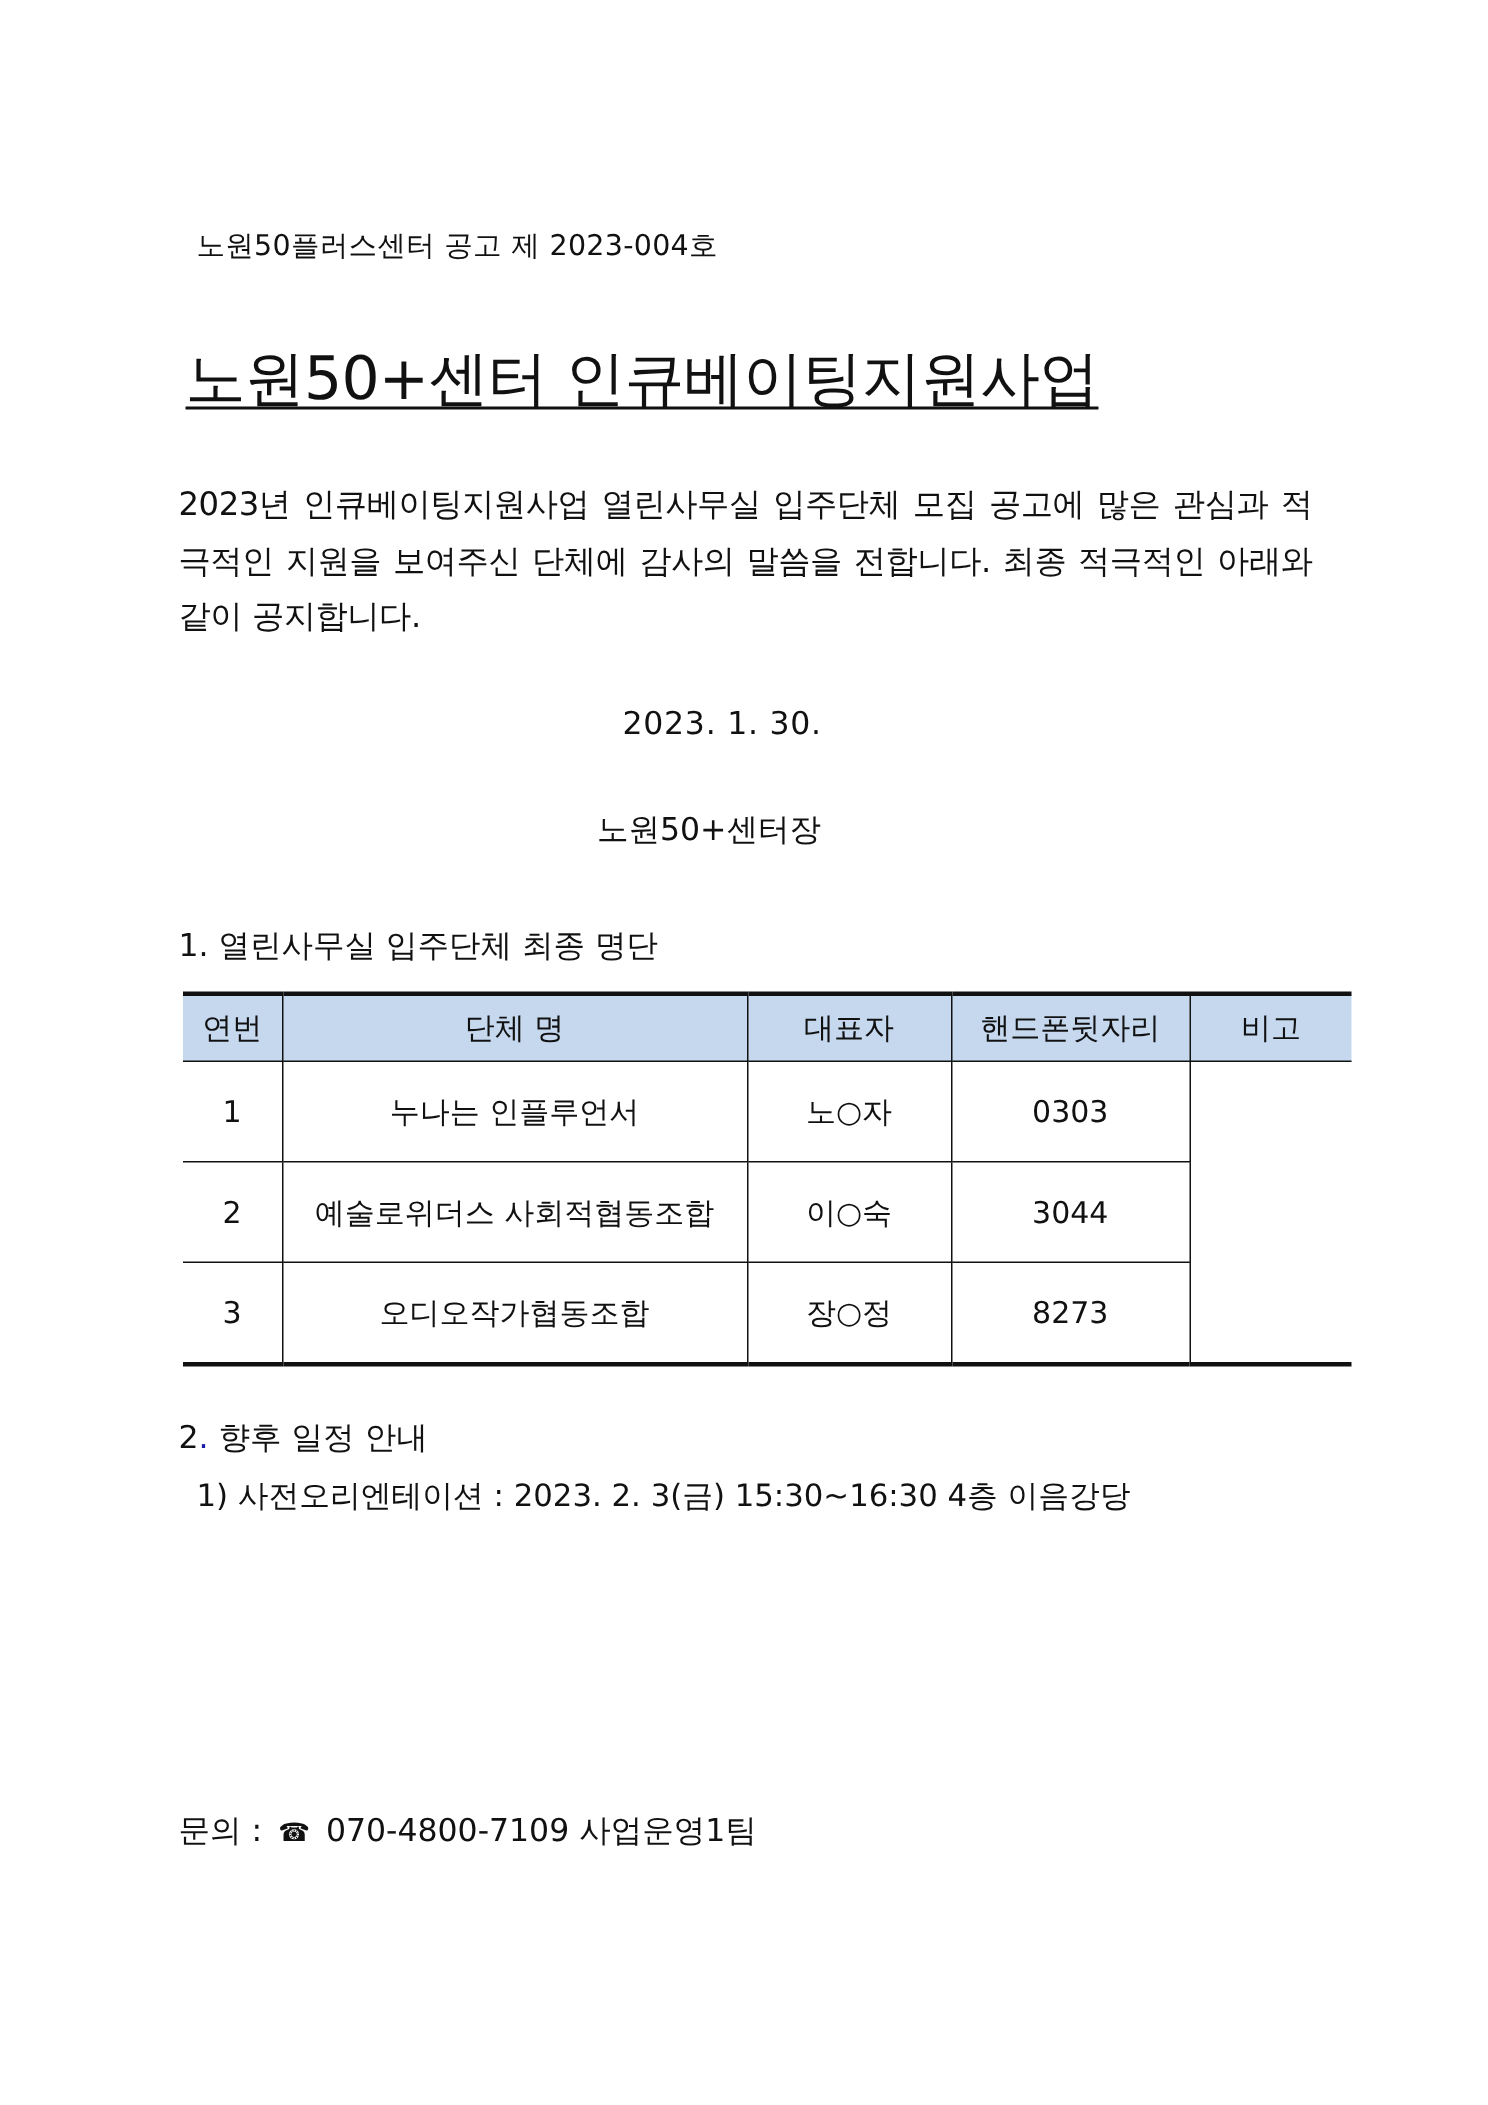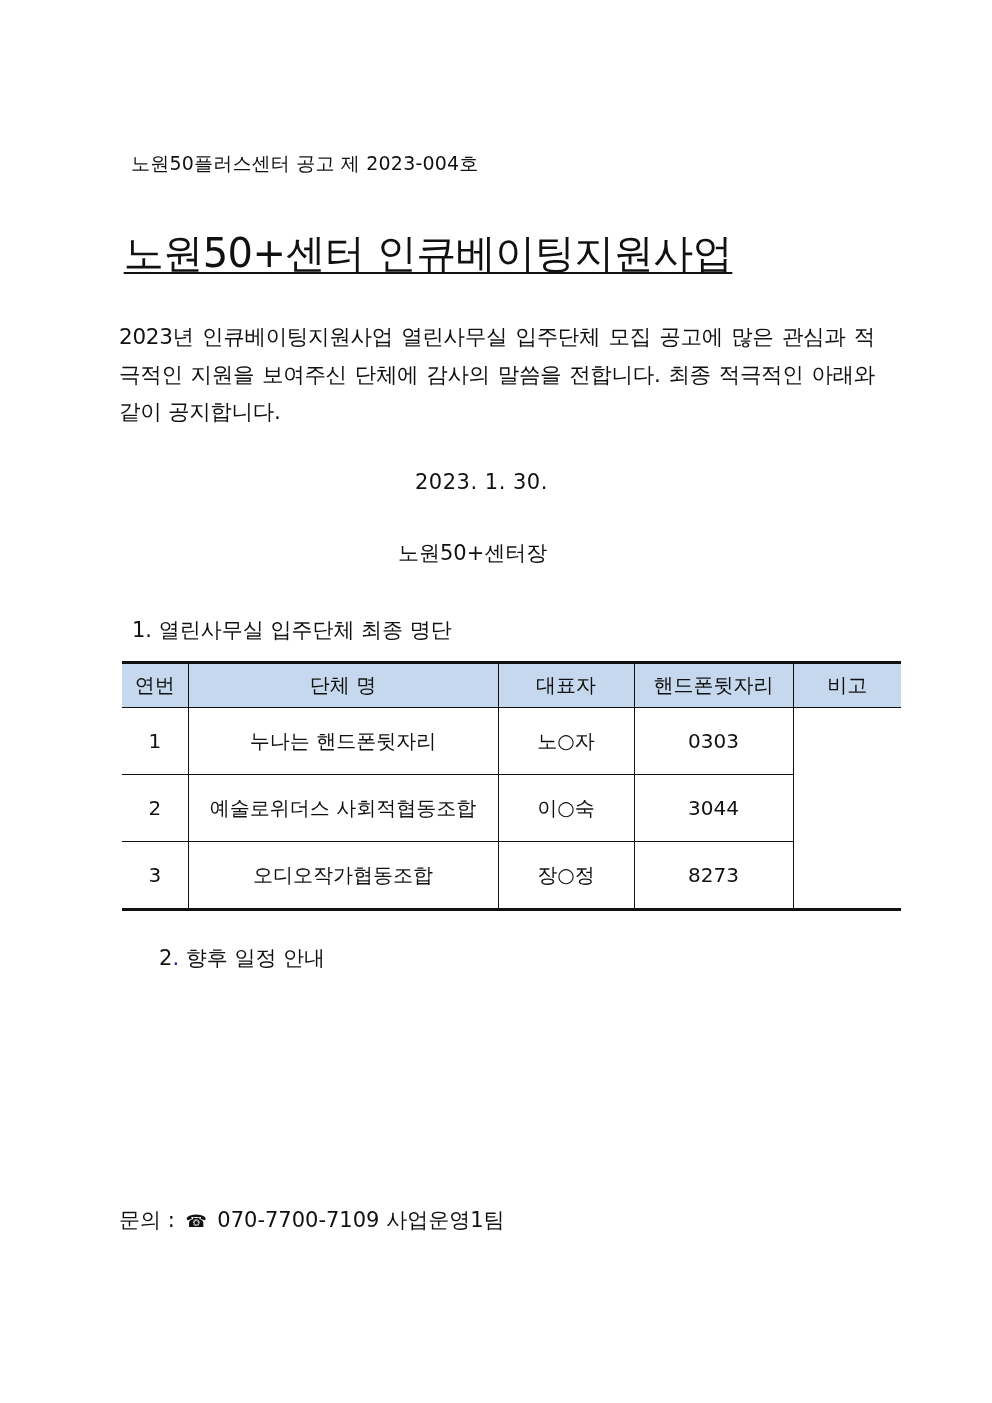--- a/index.html
+++ b/index.html
@@ -51,21 +51,20 @@
     .signer {
       left: 398px; top: 507px;
       font-size: 21px;
       white-space: nowrap;
       margin-top: 32px;
     }
     .section1 {
       left: 119px; top: 616px;
       font-size: 21px;
       white-space: nowrap;
-      margin-left: 13px;
     }
     table.roster {
       position: absolute;
       left: 122px; top: 661px;
       width: 779px;
       border-collapse: collapse;
       font-size: 20px;
       table-layout: fixed;
     }
     table.roster th, table.roster td {
@@ -85,21 +84,20 @@
       height: 66px;
     }
     table.roster tbody tr:last-child td,
     table.roster tbody td.remark {
       border-bottom: 3px solid #111111;
     }
     .section2 {
       left: 119px; top: 944px;
       font-size: 21px;
       white-space: nowrap;
-      margin-left: 40px;
     }
     .section2 .dot { color: #1a1aa8; }
     .schedule {
       left: 131px; top: 980px;
       font-size: 20.5px;
       line-height: 34.5px;
       white-space: nowrap;
     }
     .schedule .small { font-size: 17px; }
     .contact {
@@ -142,21 +140,21 @@
       <th>연번</th>
       <th>단체 명</th>
       <th>대표자</th>
       <th>핸드폰뒷자리</th>
       <th>비고</th>
     </tr>
   </thead>
   <tbody>
     <tr>
       <td>1</td>
-      <td>누나는 핸드폰뒷자리</td>
+      <td>누나는 인플루언서</td>
       <td>노○자</td>
       <td>0303</td>
       <td class="remark" rowspan="3"></td>
     </tr>
     <tr>
       <td>2</td>
       <td>예술로위더스 사회적협동조합</td>
       <td>이○숙</td>
       <td>3044</td>
     </tr>
@@ -165,20 +163,21 @@
       <td>오디오작가협동조합</td>
       <td>장○정</td>
       <td>8273</td>
     </tr>
   </tbody>
 </table>
 
 <div class="abs section2"><span>2</span><span class="dot">.</span><span> 향후 일정 안내</span></div>
 
 <div class="abs schedule">
+  <div><span>1) 사전오리엔테이션 : 2023. 2. 3(금) 15:30~16:30 4층 이음강당</span></div>
 </div>
 
 <div class="abs contact">
   <span>문의 :</span>
   <span class="phone-icon">☎</span>
-  <span>070-7700-7109</span>
+  <span>070-4800-7109</span>
   <span>사업운영1팀</span>
 </div>
 
 </body></html>

